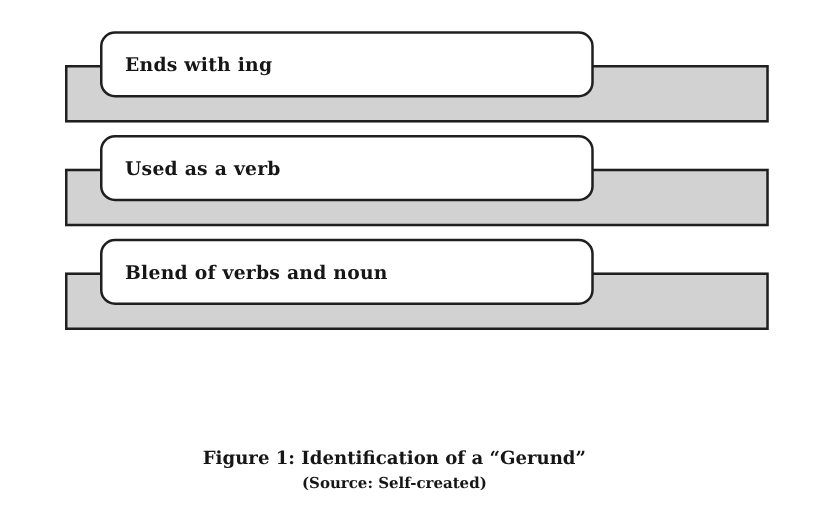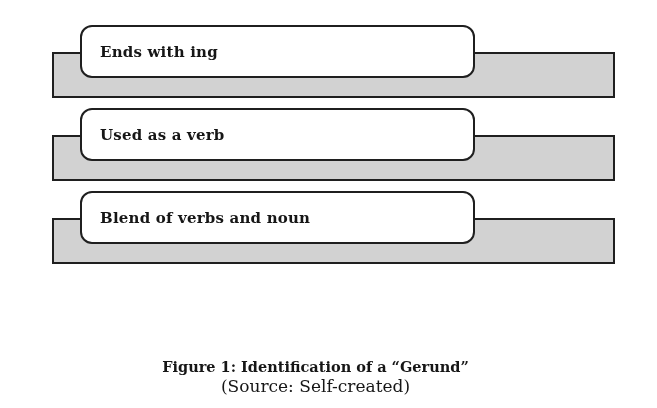--- a/index.html
+++ b/index.html
@@ -63,22 +63,22 @@
     width: 631px;
     text-align: center;
     color: var(--text, #161616);
   }
   .caption-title {
     font-weight: bold;
     font-size: 14.5px;
     line-height: 20px;
   }
   .caption-source {
-    font-weight: normal;
-    font-size: 17px;
+    font-weight: bold;
+    font-size: 12px;
     line-height: 18px;
   }
 </style>
 </head>
 <body>
 
 <div class="canvas">
 
   <div class="row">
     <div class="bar"></div>

